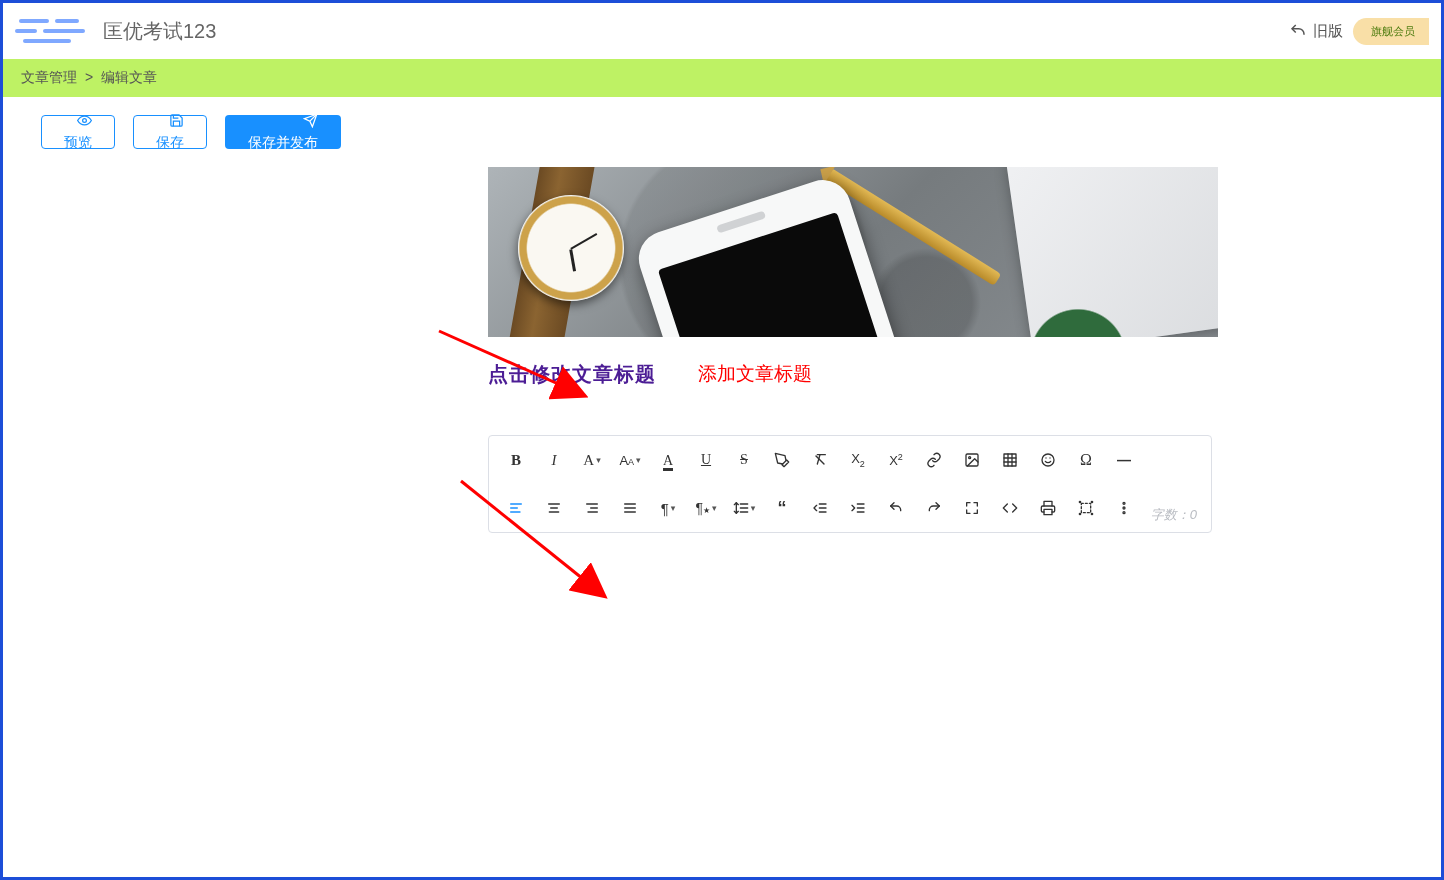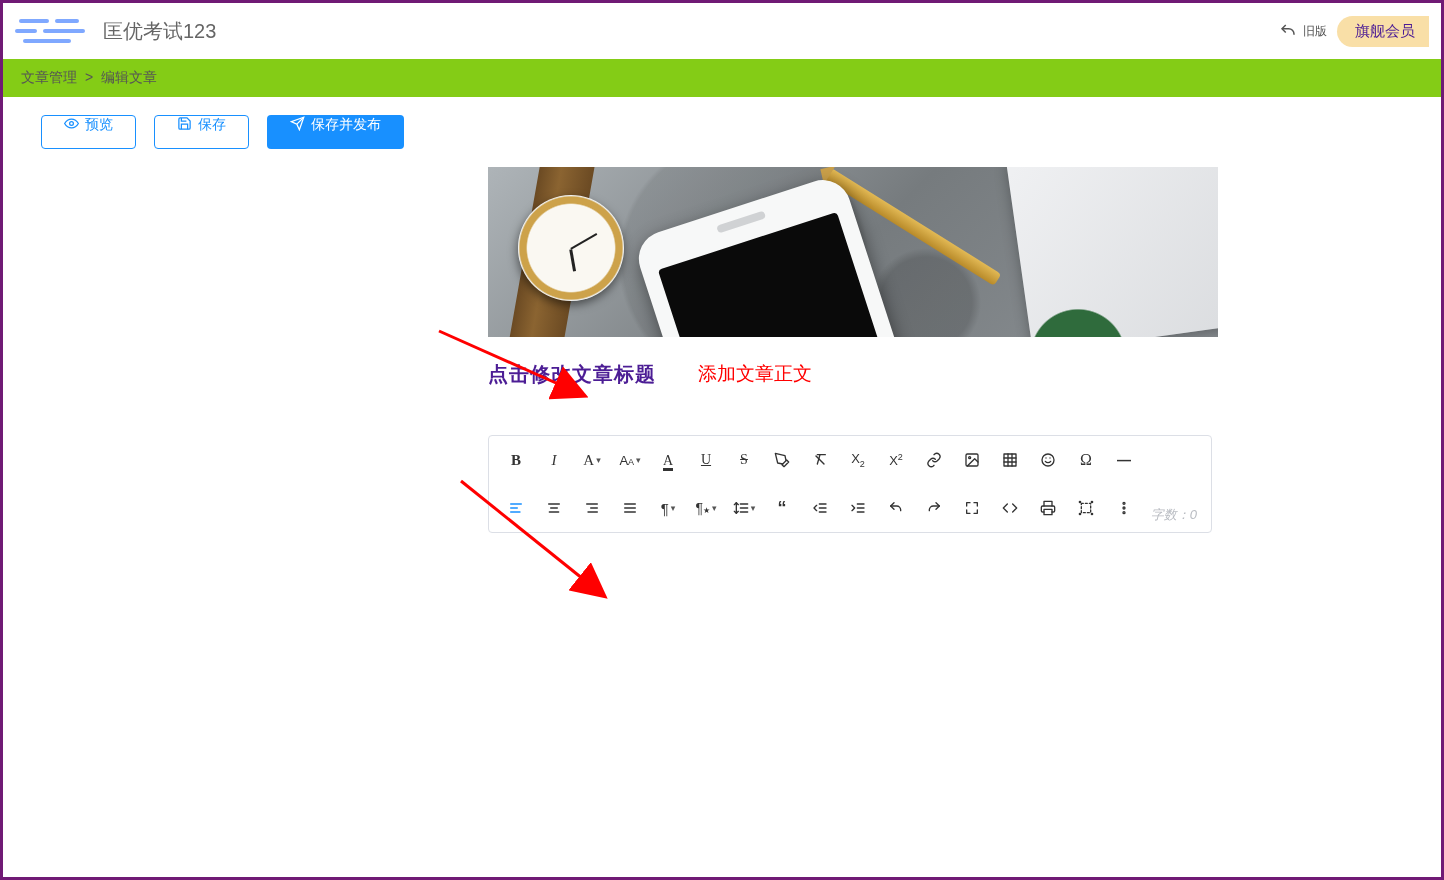--- a/index.html
+++ b/index.html
@@ -1,32 +1,32 @@
 <!DOCTYPE html>
 <html><head>
 <meta charset="utf-8">
 <style>
   * { box-sizing: border-box; margin: 0; padding: 0; }
   html, body { width: 1444px; height: 880px; font-family: "Helvetica Neue", Arial, "PingFang SC", "Microsoft YaHei", sans-serif; background:#fff; }
-  .frame { width:1444px; height:880px; border:3px solid #701a75; position:relative; overflow:hidden; }
+  .frame { width:1444px; height:880px; border:3px solid #1d4ed8; position:relative; overflow:hidden; }
   
   .topbar { height:56px; display:flex; align-items:center; padding:0 12px; }
   .logo { width:80px; height:36px; margin-right:8px; position:relative; }
   .logo-bar { position:absolute; background:#7fa8ff; height:4px; border-radius:2px; }
   .brand { font-size:20px; color:#666; font-weight:500; }
   .top-right { margin-left:auto; display:flex; align-items:center; gap:10px; }
-  .undo-btn { display:flex; align-items:center; gap:6px; color:#555; font-size:12px; cursor:pointer; }
+  .undo-btn { display:flex; align-items:center; gap:6px; color:#555; font-size:15px; cursor:pointer; }
   .undo-ico { width:18px; height:18px; }
-  .pill { background:#f9dfa7; color:#4c1d95; padding:6px 14px 6px 18px; border-top-left-radius:16px; border-bottom-left-radius:16px; font-size:15px; }
-  
-  .crumb { background:#84cc16; padding:10px 18px; font-size:14px; color:#555; }
+  .pill { background:#f9dfa7; color:#4d7c0f; padding:6px 14px 6px 18px; border-top-left-radius:16px; border-bottom-left-radius:16px; font-size:11px; }
+  
+  .crumb { background:#bef264; padding:10px 18px; font-size:14px; color:#555; }
   .crumb .sep { margin:0 4px; }
   
   .actionbar { padding:18px 38px; display:flex; gap:18px; }
-  .btn { display:inline-flex; align-items:flex-start; justify-content:center; gap:6px; height:34px; padding:0 22px; border-radius:4px; font-size:14px; cursor:pointer; border:1px solid transparent; }
+  .btn { display:inline-flex; align-items:flex-end; justify-content:center; gap:6px; height:34px; padding:0 22px; border-radius:4px; font-size:14px; cursor:pointer; border:1px solid transparent;flex-direction:column; }
   .btn-outline { border-color:#1890ff; color:#1890ff; background:#fff; }
   .btn-primary { background:#1890ff; color:#fff; }
   .ico { width:15px; height:15px; flex:0 0 auto; }
   
   .content { display:flex; }
   .content-main { margin-left:20px; width:1198px; }
   
   .banner { width:730px; height:170px; margin-left:465px; position:relative; overflow:hidden; background:#8e9396; }
   .banner-texture { position:absolute; inset:0; background:
      radial-gradient(circle at 10% 20%, rgba(255,255,255,.2) 0 2%, transparent 3%),
@@ -141,21 +141,21 @@
         <div class="watch-band"></div>
         <div class="watch-face"></div>
         <div class="phone">
             <div class="phone-cam"></div>
           </div>
         <div class="plant"></div>
       </div>
 
       <div class="title-row">
         <span class="title-placeholder">点击修改文章标题</span>
-        <span class="anno anno1">添加文章正文</span>
+        <span class="anno anno1">添加文章标题</span>
       </div>
 
       <div class="editor-wrap">
         <div class="toolbar-row" id="tbrow1">
             <div class="tool" title="加粗">
               <span style="font-weight:700;font-family:serif;font-size:15px">B</span>
             </div>
             <div class="tool" title="斜体">
               <span style="font-style:italic;font-family:serif;font-size:15px">I</span>
             </div>

